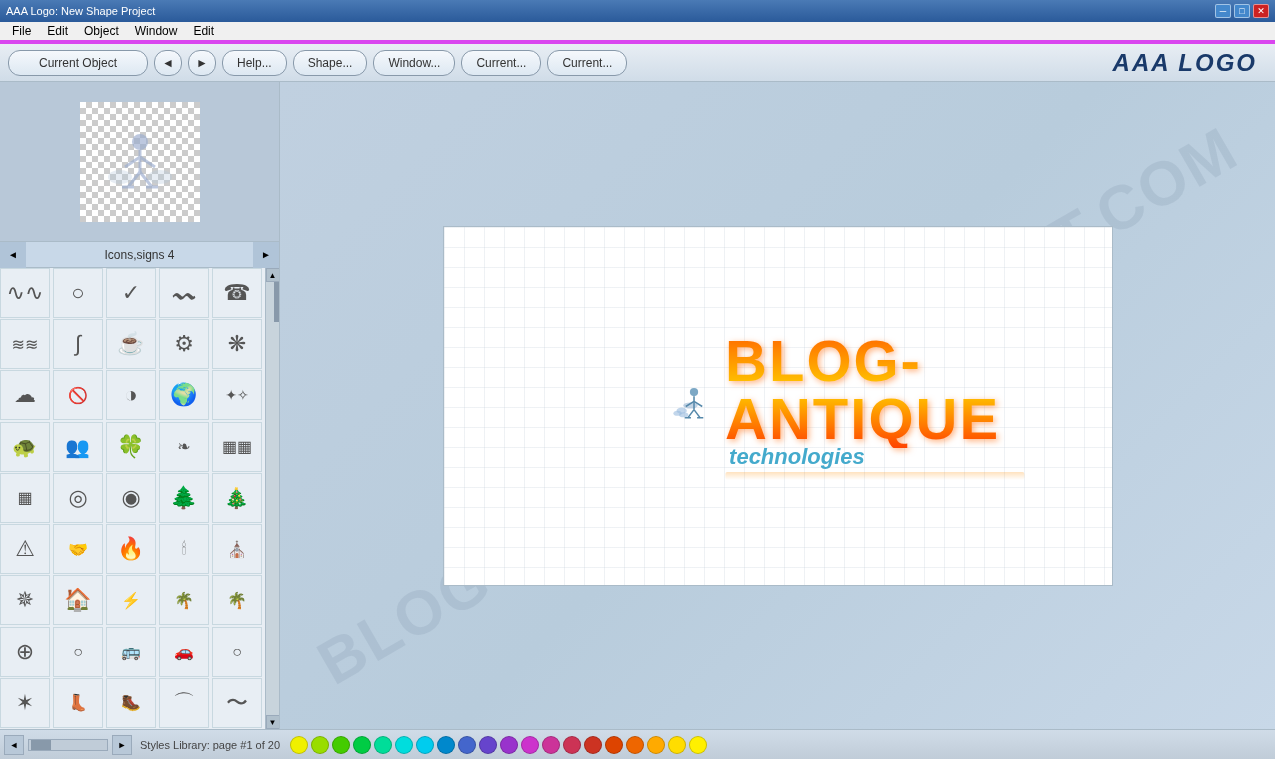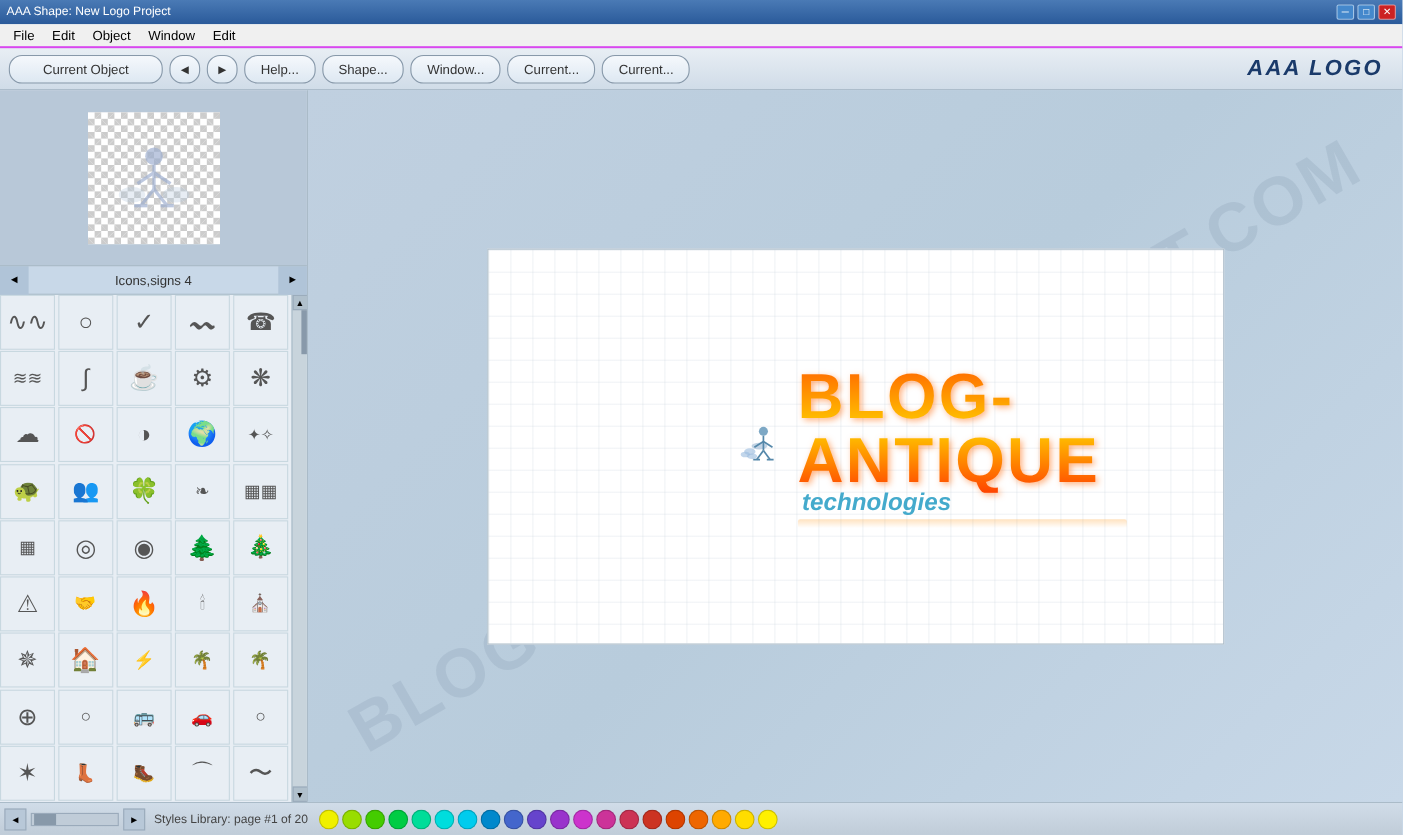--- a/index.html
+++ b/index.html
@@ -23,21 +23,21 @@
     .title-btn.close { background: #cc2222; }
     .title-btn.max { background: #4488cc; }
     .title-btn.min { background: #4488cc; }
 
     
     #menubar {
       height: 22px;
       background: #f0f0f0;
       display: flex; align-items: center;
       padding: 0 4px;
-      border-bottom: 2px solid #d946ef;
+      border-bottom: 4px solid #d946ef;
     }
     .menu-item {
       padding: 2px 8px;
       cursor: pointer;
       font-size: 12px;
     }
 
     
     #toolbar {
       height: 38px;
@@ -56,21 +56,21 @@
       background: linear-gradient(to bottom, #f5f8fc, #dde8f2);
       cursor: pointer;
       font-size: 12px;
       color: #333;
     }
     .current-obj-btn { width: 140px; }
     .nav-btn { width: 28px; padding: 0; text-align: center; }
     .toolbar-spacer { flex: 1; }
     #aaa-logo-text {
       color: #1a3a6a;
-      font-size: 20px;
+      font-size: 24px;
       font-weight: bold;
       letter-spacing: 2px;
       font-style: italic;
       margin-right: 10px;
     }
 
     
     #main {
       display: flex;
       height: calc(759px - 22px - 22px - 38px - 30px);
@@ -293,21 +293,21 @@
       flex-shrink: 0;
     }
 
     
     .mascot-svg { width: 65px; height: 65px; }
   </style>
 </head>
 <body>
 
 <div id="titlebar">
-  <span>AAA Shape: New Logo Project</span>
+  <span>AAA Logo: New Shape Project</span>
   <div id="titlebar-controls">
     <div class="title-btn min">─</div>
     <div class="title-btn max">□</div>
     <div class="title-btn close">✕</div>
   </div>
 </div>
 
 <div id="menubar">
   <span class="menu-item">File</span>
   <span class="menu-item">Edit</span>

